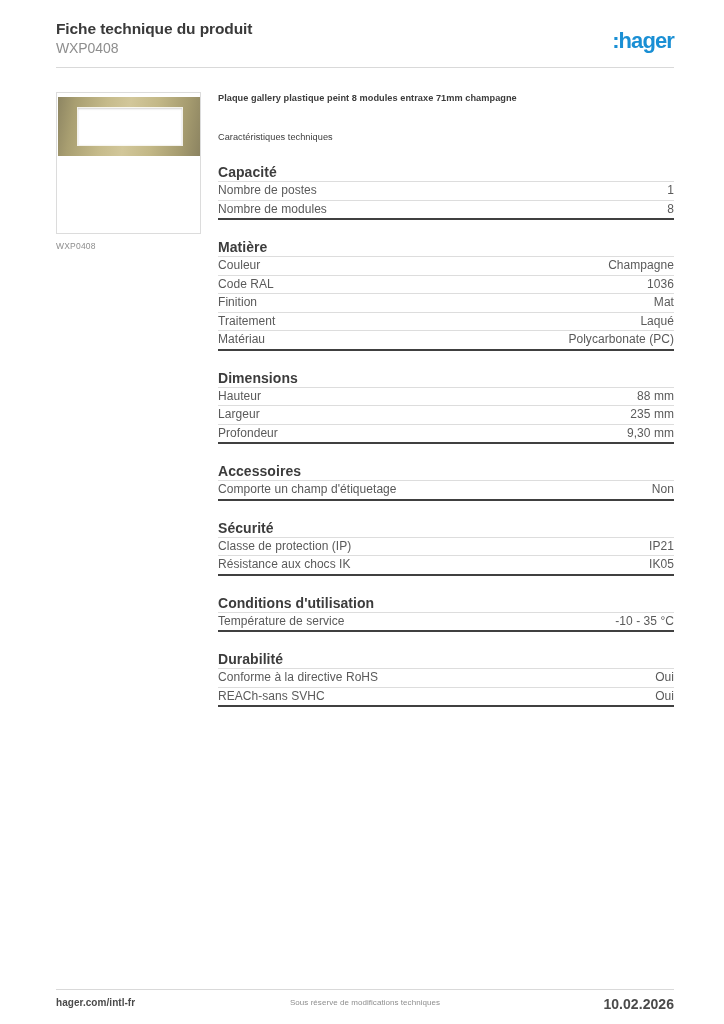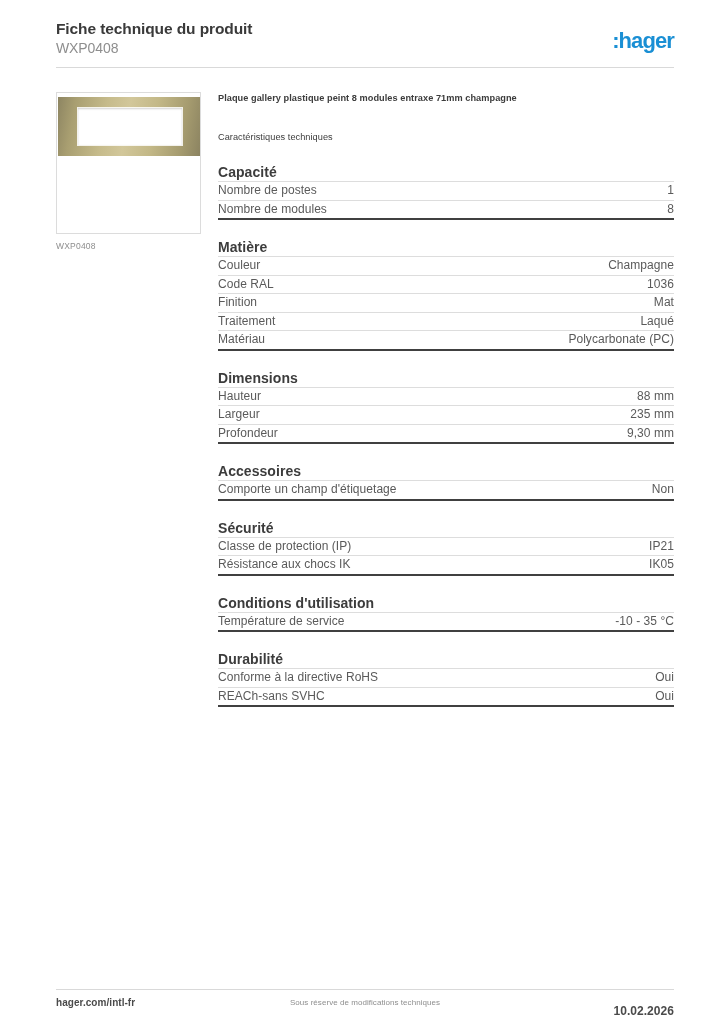--- a/index.html
+++ b/index.html
@@ -218,22 +218,22 @@
     top: 0;
     text-align: center;
     font-size: 8px;
     color: #8e8e8e;
     line-height: 12px;
     letter-spacing: 0.05px;
   }
   .footer-right {
     position: absolute;
     right: 0;
-    top: 8px;
-    font-size: 12px;
+    top: 1px;
+    font-size: 14px;
     font-weight: bold;
     color: #4a4a4a;
     line-height: 12px;
     letter-spacing: 0.05px;
   }
 </style>
 </head>
 <body>
 
 <div class="page">

